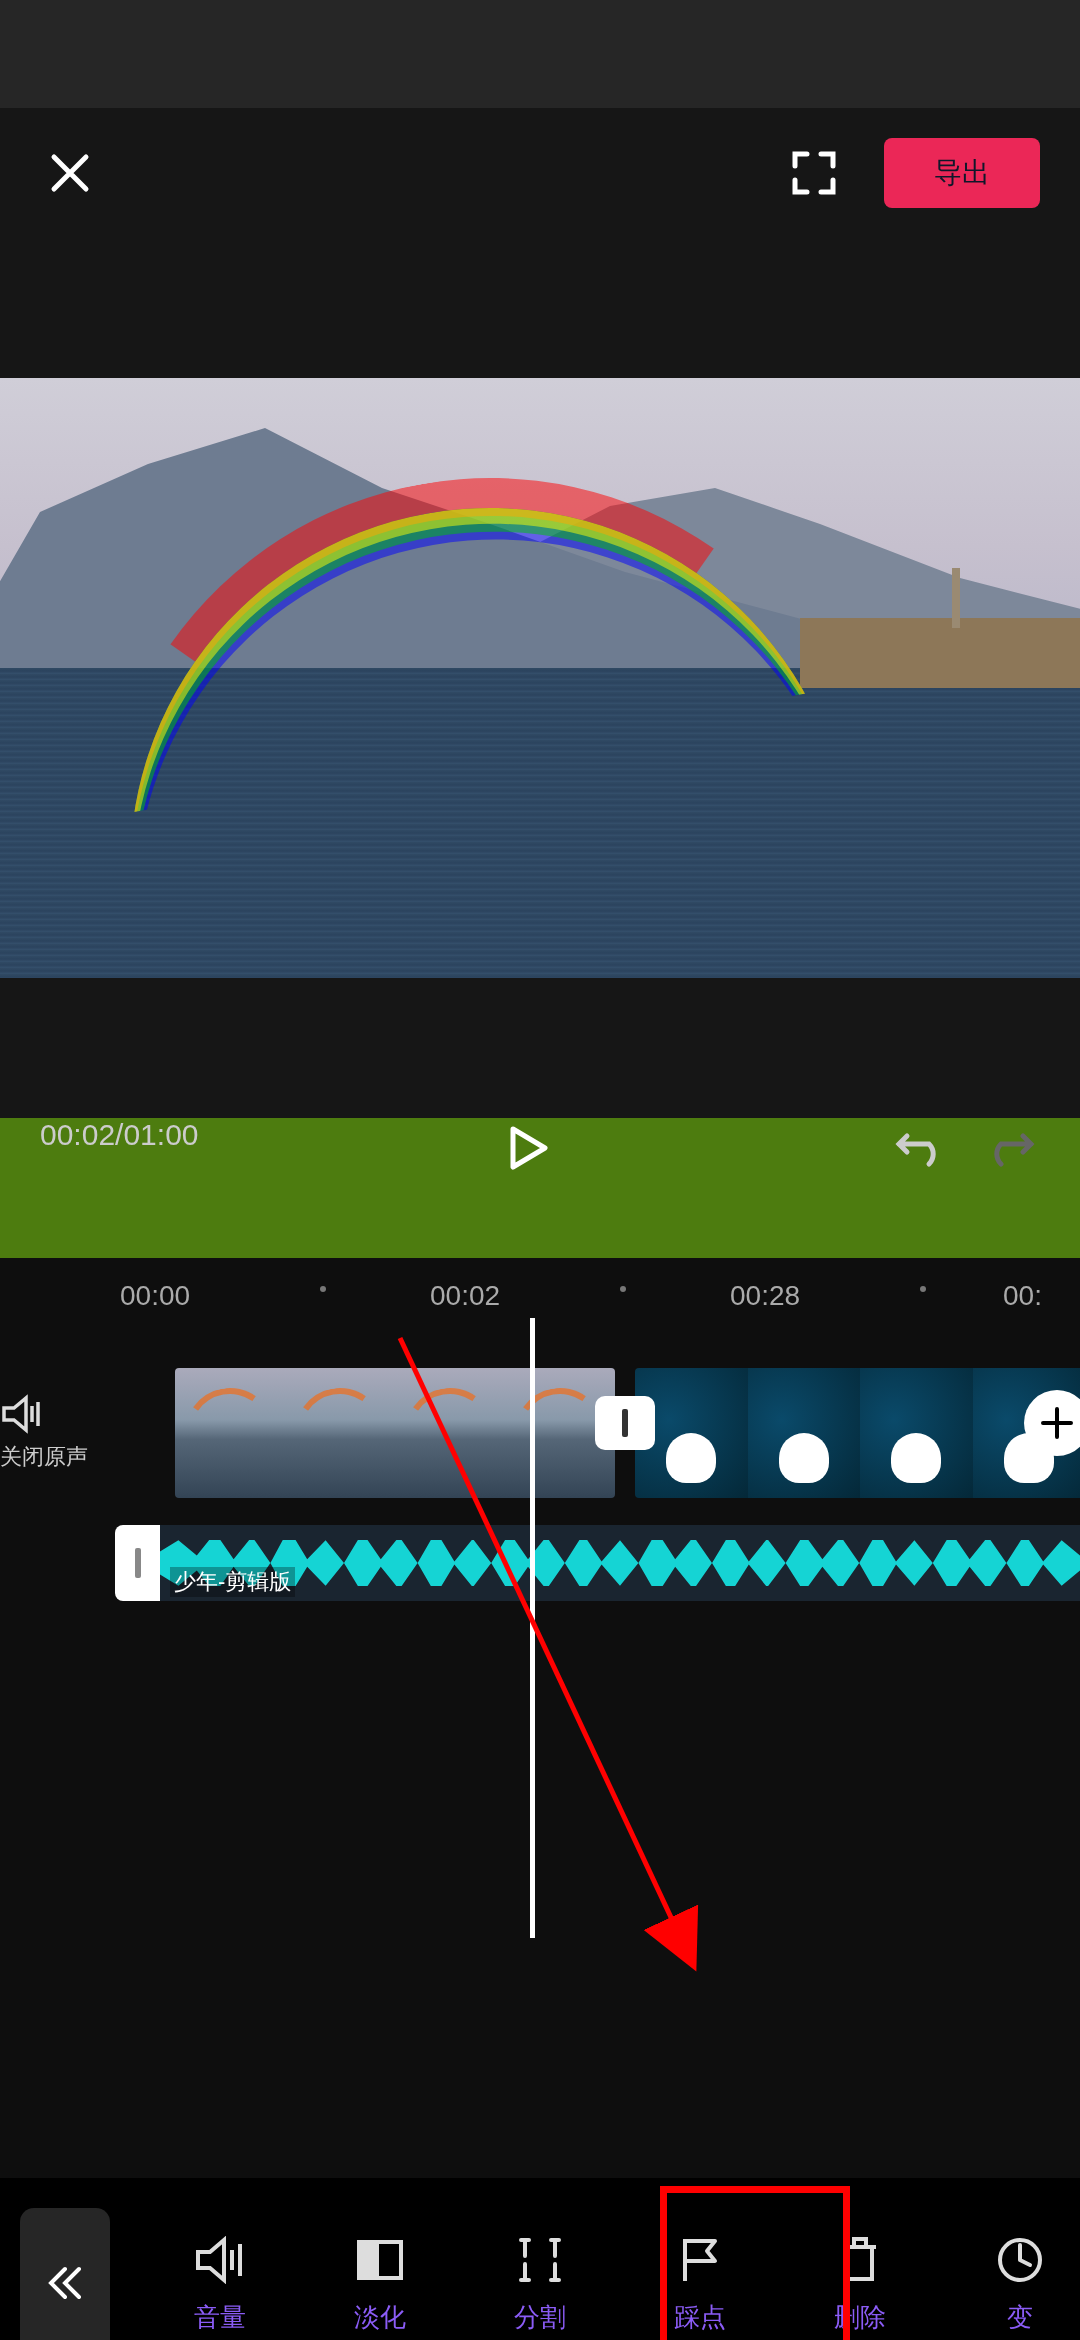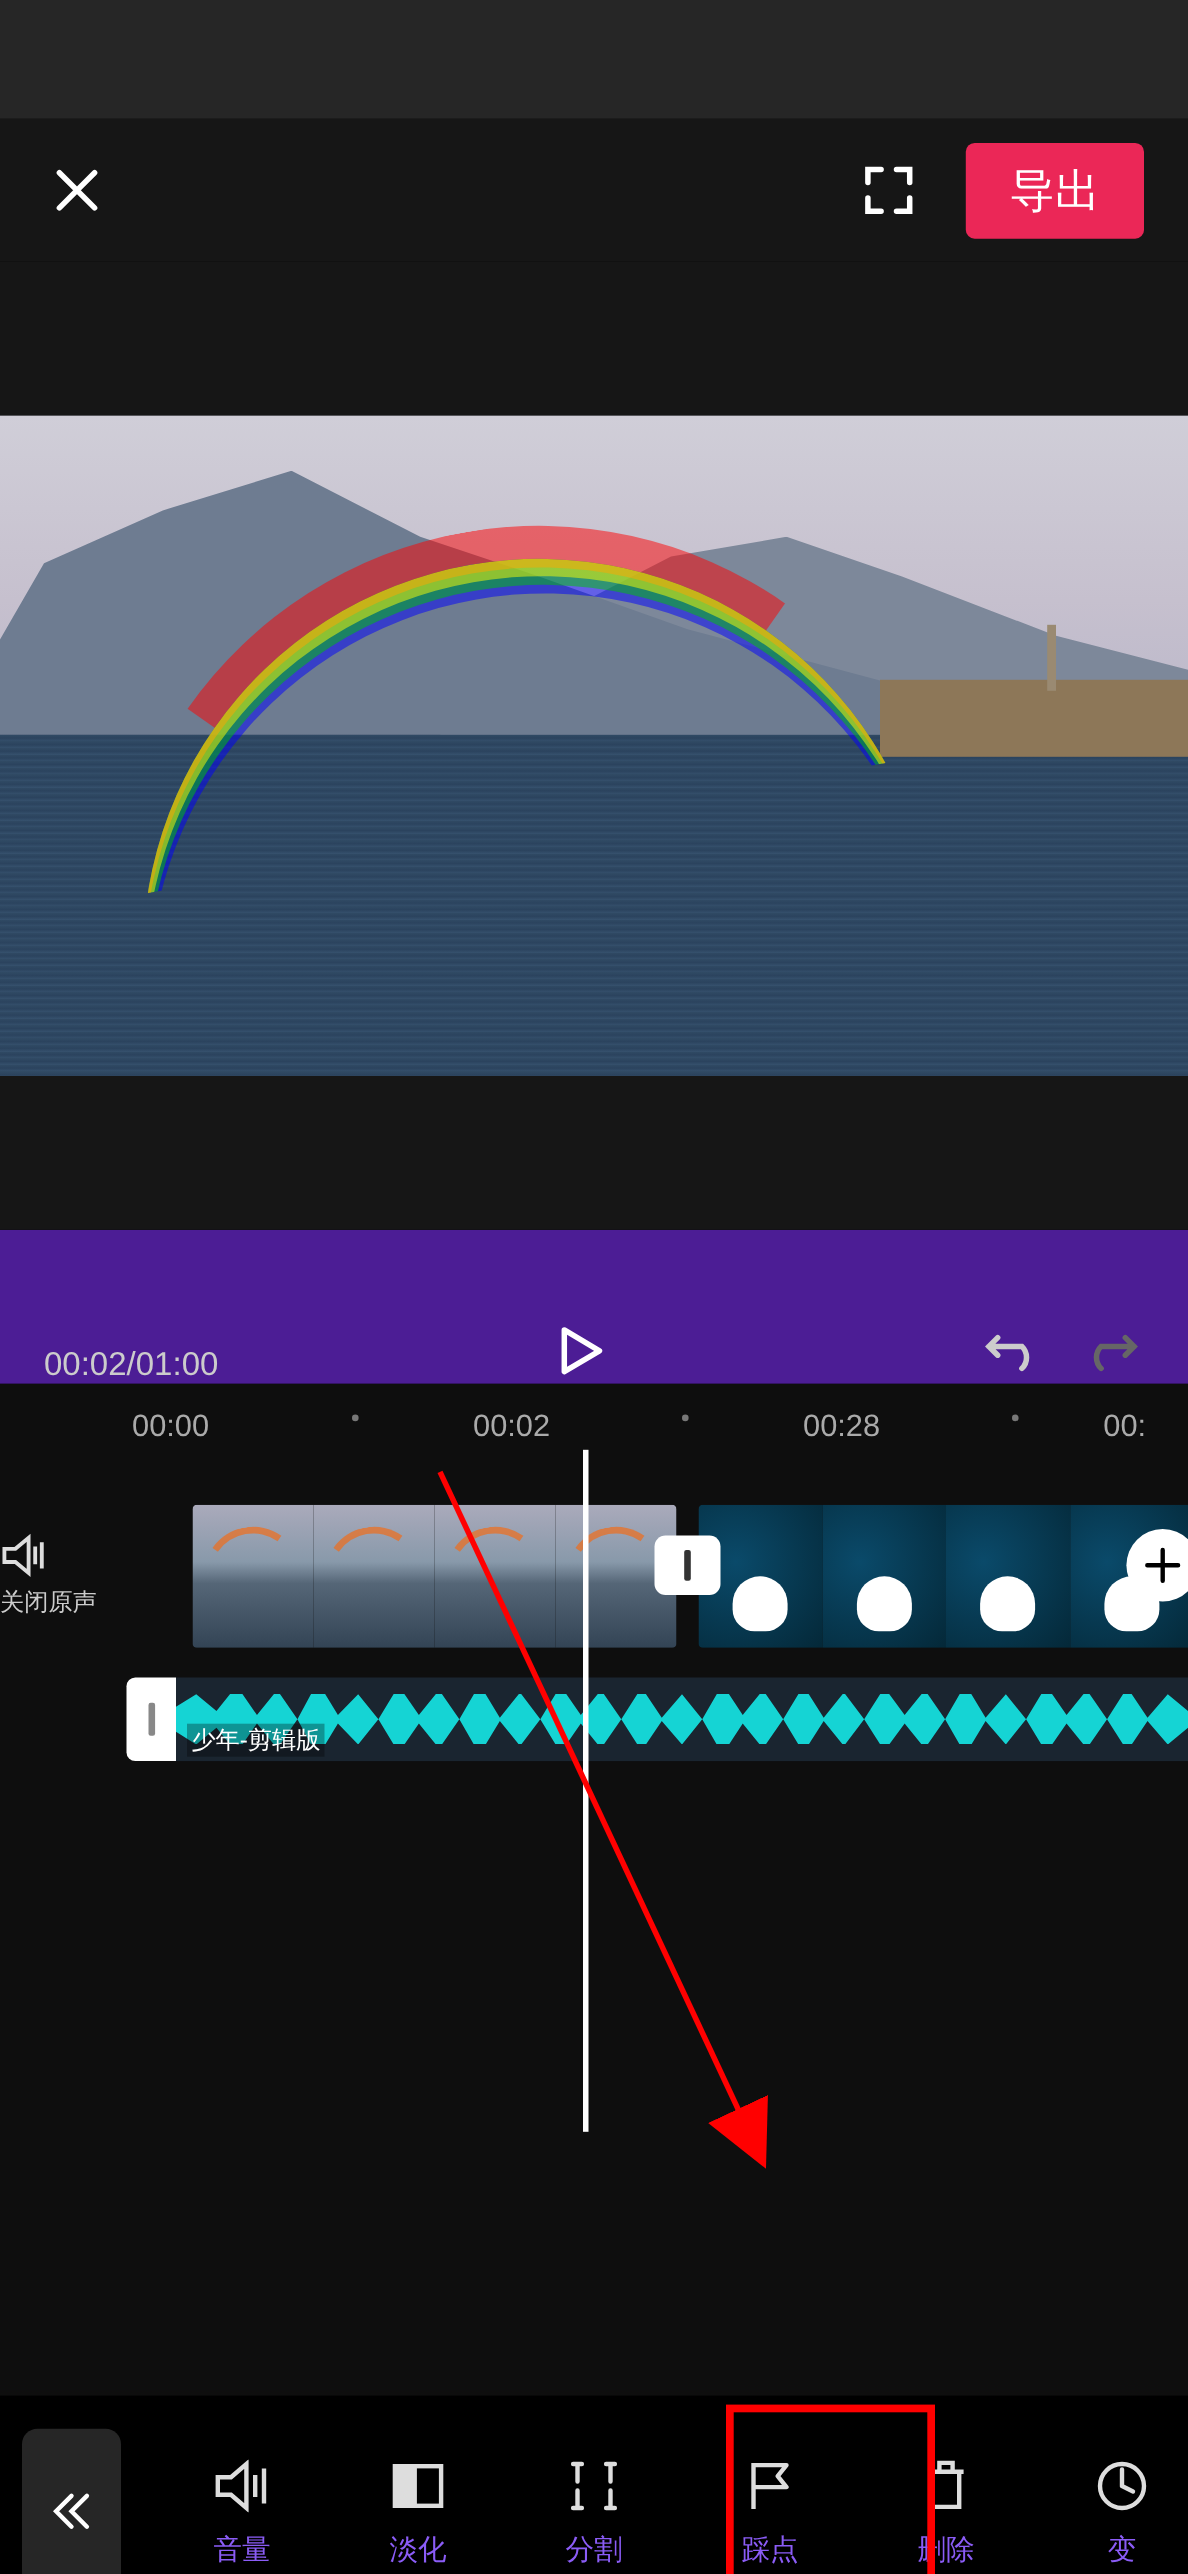--- a/index.html
+++ b/index.html
@@ -4,34 +4,34 @@
 <style>
   * { box-sizing: border-box; margin: 0; padding: 0; }
   html, body { width: 1080px; height: 2340px; background: #000; font-family: -apple-system, sans-serif; color: #fff; overflow: hidden; }
   
   .status-bar { height: 108px; background: #262626; }
   
   .header { height: 130px; display: flex; align-items: center; padding: 0 40px; background: #161616; }
   .close-btn { width: 60px; height: 60px; display: flex; align-items: center; justify-content: center; }
   .spacer { flex: 1; }
   .fullscreen-btn { width: 60px; height: 60px; display: flex; align-items: center; justify-content: center; margin-right: 40px; }
-  .export-btn { background: #eb2757; color: #ffffff; font-size: 41px; padding: 16px 40px; border-radius: 8px; border: none; }
+  .export-btn { background: #eb2757; color: #0f172a; font-size: 28px; padding: 16px 50px; border-radius: 8px; border: none; }
   
   .preview-area { height: 880px; background: #161616; display: flex; flex-direction: column; justify-content: center; position: relative; }
   .preview-image { width: 100%; height: 600px; position: relative; background: linear-gradient(180deg, #b7b9cf 0%, #c9c6d4 30%, #8b95ac 35%, #5b6b7e 50%, #455870 55%, #304862 60%, #2d4561 100%); }
   .sky { position:absolute; top:0; left:0; right:0; height: 280px; background: linear-gradient(180deg,#d0ced8 0%, #c6c0ce 60%, #bbb8ca 100%);}
   .mountain { position: absolute; bottom: 310px; left: 0; right: 0; height: 250px; }
   .m1 { position:absolute; bottom:0; left:-50px; width:900px; height:240px; background:#6e7c91; clip-path: polygon(0% 100%, 10% 35%, 22% 15%, 35% 0%, 48% 25%, 60% 40%, 75% 60%, 90% 75%, 100% 85%, 100% 100%); }
   .m2 { position:absolute; bottom:0; left:400px; width:700px; height:180px; background:#7d889a; clip-path: polygon(0% 100%, 15% 40%, 30% 10%, 45% 0%, 60% 20%, 80% 50%, 100% 70%, 100% 100%); }
   .sea { position:absolute; bottom:0; left:0; right:0; height:310px; background: repeating-linear-gradient(180deg,#304a64 0px,#2b435e 3px,#35506c 6px);}
   .rainbow { position:absolute; top:100px; left:100px; width:780px; height:780px; border-radius:50%; border: 30px solid transparent; border-top-color: rgba(255,0,0,0.5); box-shadow: inset 0 8px 0 rgba(255,165,0,0.5), inset 0 16px 0 rgba(255,255,0,0.5), inset 0 24px 0 rgba(0,200,0,0.5), inset 0 32px 0 rgba(0,0,255,0.5); transform: rotate(-10deg); clip-path: inset(0 0 65% 0);}
   .town { position:absolute; bottom:290px; right:0; width:280px; height:70px; background:#8d7758;}
   .town::before { content:''; position:absolute; bottom:60px; right:120px; width:8px; height:60px; background:#9a8a72;}
   
-  .controls { height: 140px; display: flex; align-items: flex-end; padding: 0 40px; background: #4c1d95; }
+  .controls { height: 140px; display: flex; align-items: flex-start; padding: 0 40px; background: #4d7c0f; }
   .time-display { font-size: 30px; color: #ccc; }
   .play-btn { width: 60px; height: 60px; display: flex; align-items: center; justify-content: center; }
   .undo-btn, .redo-btn { width: 60px; height: 60px; display: flex; align-items: center; justify-content: center; margin-left: 30px;}
   
   .timeline-area { flex: 1; background: #0e0e0e; position: relative; height: 920px; }
   .ruler { height: 60px; display: flex; align-items: center; position: relative; font-size: 28px; color: #aaa; padding-top: 15px;}
   .ruler-tick { position: absolute; }
   .ruler-dot { position:absolute; width:6px; height:6px; background:#777; border-radius:50%; top:28px;}
   
   .playhead { position: absolute; left: 530px; top: 60px; width: 5px; height: 620px; background: #fff; z-index: 50; }

